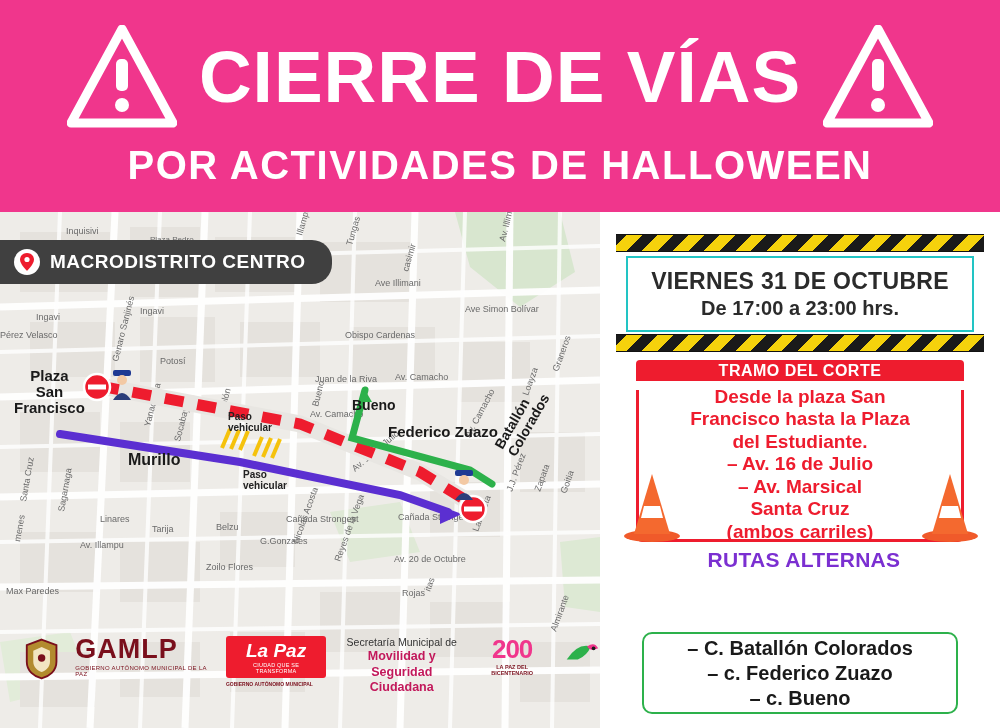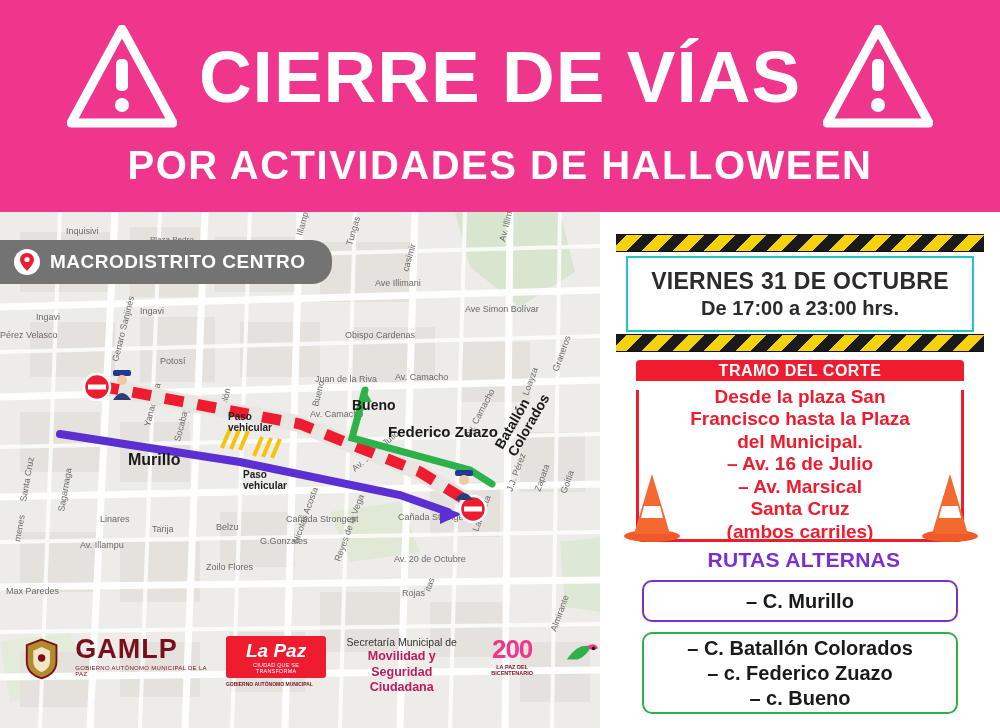--- a/index.html
+++ b/index.html
@@ -34,21 +34,21 @@
 
   
   .map-panel {
     position:absolute; left:0; top:212px; width:600px; height:516px;
     background:#eceae6; overflow:hidden;
   }
   .map-bg { position:absolute; inset:0; }
 
   .district-badge {
     position:absolute; left:0; top:28px;
-    background:#737373; color:#fff;
+    background:#404040; color:#fff;
     border-top-right-radius:20px; border-bottom-right-radius:20px;
     padding:9px 26px 9px 14px;
     display:flex; align-items:center; gap:10px;
     font-size:19px; font-weight:bold; letter-spacing:.5px;
     z-index:40;
   }
   .pin-circle {
     width:26px; height:26px; border-radius:50%; background:#fff;
     display:flex; align-items:center; justify-content:center;
   }
@@ -334,20 +334,25 @@
   <div class="district-badge">
     <span class="pin-circle">
       <svg width="14" height="18" viewBox="0 0 14 18">
         <path d="M7 0 C3 0 0 3 0 6.6 C0 11.5 7 18 7 18 C7 18 14 11.5 14 6.6 C14 3 11 0 7 0 Z" fill="#ee1c2e"></path>
         <circle cx="7" cy="6.5" r="2.6" fill="#ffffff"></circle>
       </svg>
     </span>
     <span>MACRODISTRITO CENTRO</span>
   </div>
 
+  <div class="map-label lbl-plaza">
+    <div>Plaza</div>
+    <div>San</div>
+    <div>Francisco</div>
+  </div>
   <div class="map-label lbl-murillo">Murillo</div>
   <div class="map-label lbl-bueno">Bueno</div>
   <div class="map-label lbl-fz">Federico Zuazo</div>
   <div class="map-label lbl-bc">
     <div>Batallón</div>
     <div>Colorados</div>
   </div>
   <div class="map-label lbl-paso1">
     <div>Paso</div>
       <div>vehicular</div>
@@ -365,43 +370,40 @@
 
   <div class="datebox">
     <div class="date-l1">VIERNES 31 DE OCTUBRE</div>
     <div class="date-l2">De 17:00 a 23:00 hrs.</div>
   </div>
 
   <div class="tramo-head">TRAMO DEL CORTE</div>
   <div class="tramo-body">
     <div>Desde la plaza San</div>
     <div>Francisco hasta la Plaza</div>
-    <div>del Municipal.</div>
+    <div>del Estudiante.</div>
     <div>– Av. 16 de Julio</div>
     <div>– Av. Marsical</div>
     <div>Santa Cruz</div>
     <div>(ambos carriles)</div>
   </div>
 
   <svg class="cone" style="left:20px;top:258px" width="64" height="72" viewBox="0 0 64 72">
     <ellipse cx="32" cy="66" rx="28" ry="6" fill="#f05a2a"></ellipse>
     <path d="M32 4 L50 64 L14 64 Z" fill="#f4692f"></path>
     <path d="M24 36 L40 36 L43 48 L21 48 Z" fill="#ffffff"></path>
   </svg>
   <svg class="cone" style="left:318px;top:258px" width="64" height="72" viewBox="0 0 64 72">
     <ellipse cx="32" cy="66" rx="28" ry="6" fill="#f05a2a"></ellipse>
     <path d="M32 4 L50 64 L14 64 Z" fill="#f4692f"></path>
     <path d="M24 36 L40 36 L43 48 L21 48 Z" fill="#ffffff"></path>
   </svg>
 
   <div class="rutas-title">RUTAS ALTERNAS</div>
 
-  <div class="ruta-box ruta-purple">
-    <div>– C. Murillo</div>
-  </div>
 
   <div class="ruta-box ruta-green">
     <div>– C. Batallón Colorados</div>
     <div>– c. Federico Zuazo</div>
     <div>– c. Bueno</div>
   </div>
 </div>
 
 <div class="footer">
   <svg width="38" height="46" viewBox="0 0 38 46">

